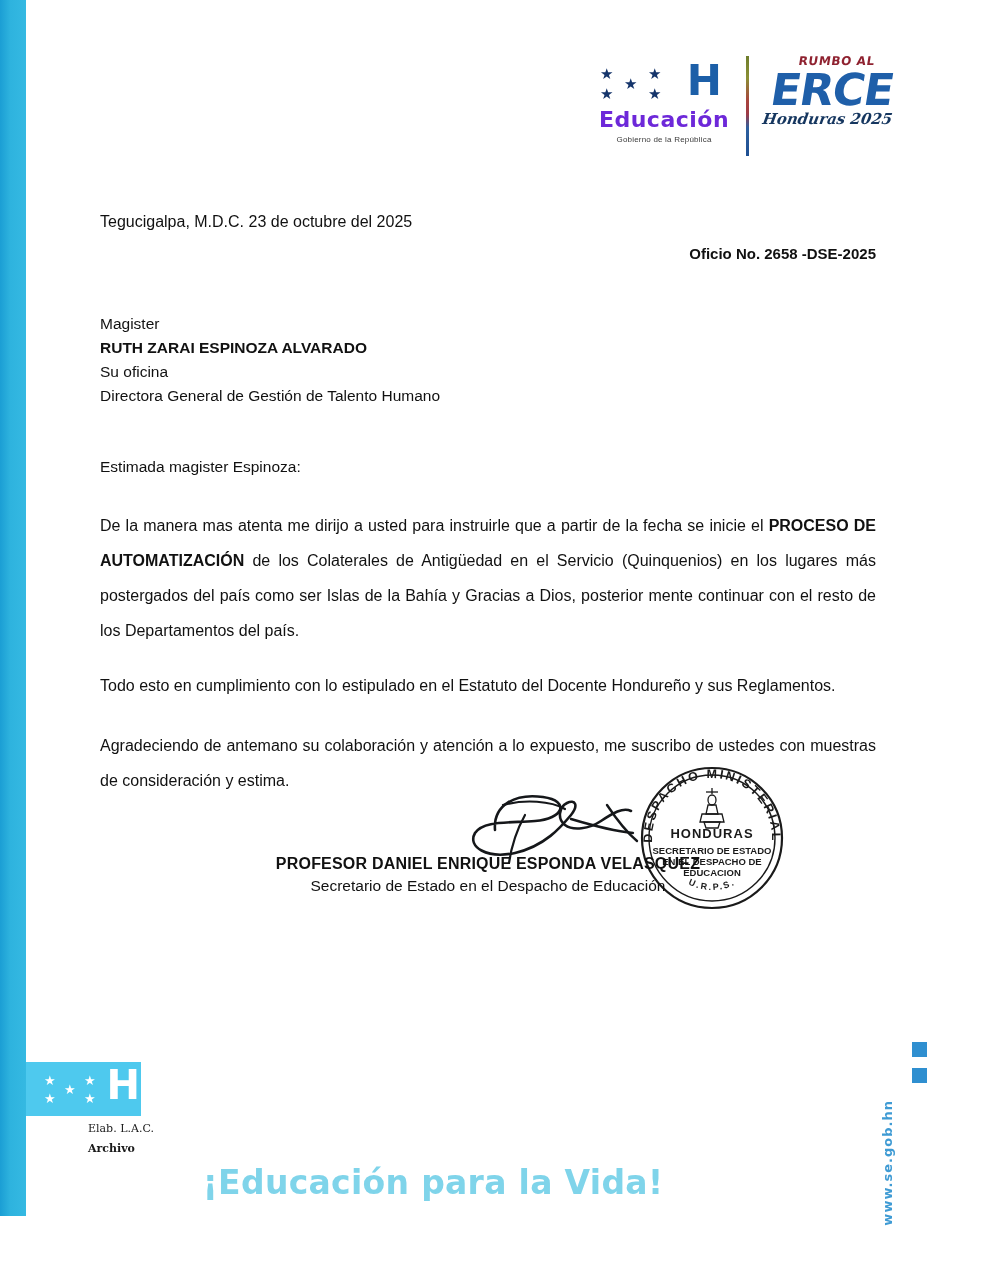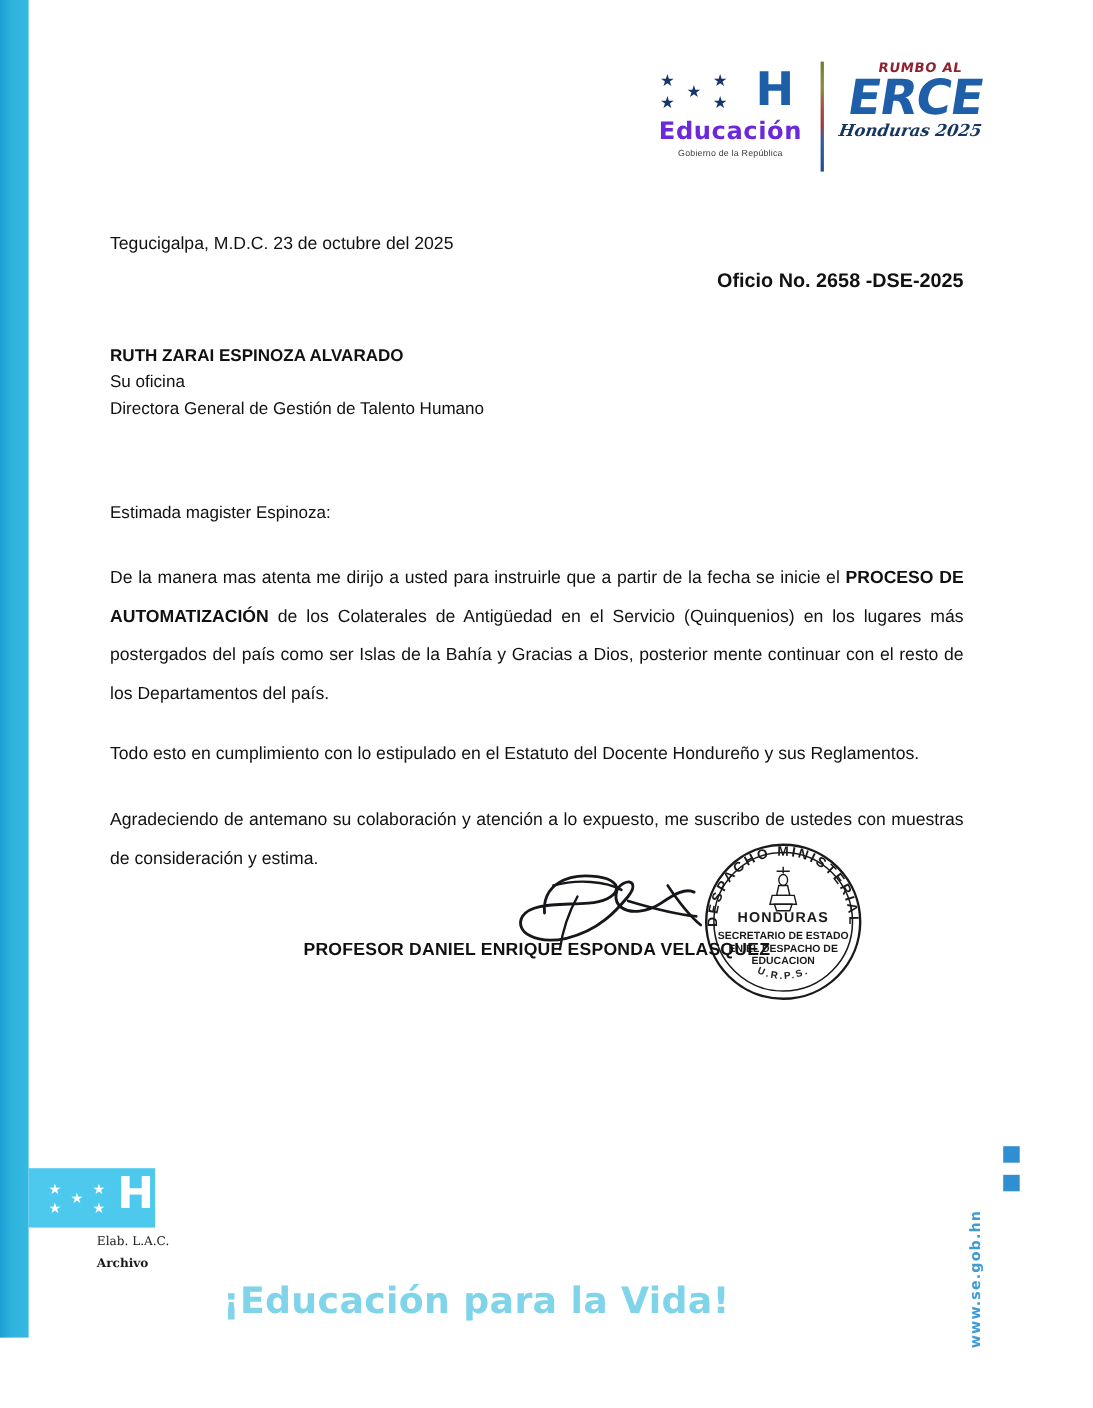--- a/index.html
+++ b/index.html
@@ -70,21 +70,21 @@
     font-size:15px; color:#15365f; font-style:italic; font-weight:bold;
     font-family:"DejaVu Serif", serif; margin-top:-2px;
   }
 
   
   #letter{ position:absolute; left:100px; top:0; width:776px; }
 
   .line{ font-size:15.5px; line-height:34px; color:#111; }
   #date-line{ position:absolute; top:205px; left:0; font-size:16px; }
   #oficio{ position:absolute; top:245px; left:0; width:776px;
-           text-align:right; font-weight:bold; font-size:18px; }
+           text-align:right; font-weight:bold; font-size:15px; }
 
   #recipient{ position:absolute; top:312px; left:0; }
   #recipient .r{ font-size:15.5px; line-height:24px; }
   #recipient .bold{ font-weight:bold; }
 
   #greeting{ position:absolute; top:443px; left:0; font-size:15.5px;margin-top:15px; }
 
   .para{
     position:absolute; left:0; width:776px;
     font-size:16px; line-height:35px; text-align:justify;
@@ -174,20 +174,21 @@
 
 </div>
 
 <div id="letter">
 
   <div id="date-line" class="line">Tegucigalpa, M.D.C.  23 de octubre del 2025</div>
 
   <div id="oficio">Oficio No. 2658 -DSE-2025</div>
 
   <div id="recipient">
+    <div class="r">Magister</div>
     <div class="r bold">RUTH ZARAI ESPINOZA ALVARADO</div>
     <div class="r">Su oficina</div>
     <div class="r">Directora General de Gestión de Talento Humano</div>
   </div>
 
   <div id="greeting">Estimada magister Espinoza:</div>
 
   <div id="para1" class="para"><span>De la manera mas atenta me dirijo a usted para instruirle que a partir de la fecha se inicie el </span><b>PROCESO DE AUTOMATIZACIÓN</b><span> de los Colaterales de Antigüedad en el Servicio (Quinquenios) en los lugares más postergados del país como ser Islas de la Bahía y Gracias a Dios, posterior mente continuar con el resto de los Departamentos del país.</span></div>
   <div id="para2" class="para"><span>Todo esto en cumplimiento con lo estipulado en el Estatuto del Docente Hondureño y sus Reglamentos.</span></div>
   <div id="para3" class="para"><span>Agradeciendo de antemano su colaboración y atención a lo expuesto, me suscribo de ustedes con muestras de consideración y estima.</span></div>
@@ -227,20 +228,21 @@
       <path d="M74 34 L86 34"></path>
     </g>
     <text x="80" y="80" text-anchor="middle" font-size="13" font-weight="bold" fill="#1a1a1a" class="seal-txt" letter-spacing="1">HONDURAS</text>
     <text x="80" y="96" text-anchor="middle" font-size="9.5" font-weight="bold" fill="#1a1a1a" class="seal-txt">SECRETARIO DE ESTADO</text>
     <text x="80" y="107" text-anchor="middle" font-size="9.5" font-weight="bold" fill="#1a1a1a" class="seal-txt">EN EL DESPACHO DE</text>
     <text x="80" y="118" text-anchor="middle" font-size="9.5" font-weight="bold" fill="#1a1a1a" class="seal-txt">EDUCACION</text>
   </svg>
 
   <div id="sig-block">
     <div id="sig-name">PROFESOR DANIEL ENRIQUE ESPONDA VELASQUEZ</div>
+    <div id="sig-title">Secretario de Estado en el Despacho de Educación</div>
   </div>
 
 </div>
 
 <div id="footer-logo">
   <span class="f-star" style="left:6px;  top:8px;">★</span>
   <span class="f-star" style="left:26px; top:17px;">★</span>
   <span class="f-star" style="left:46px; top:8px;">★</span>
   <span class="f-star" style="left:6px;  top:26px;">★</span>
   <span class="f-star" style="left:46px; top:26px;">★</span>

